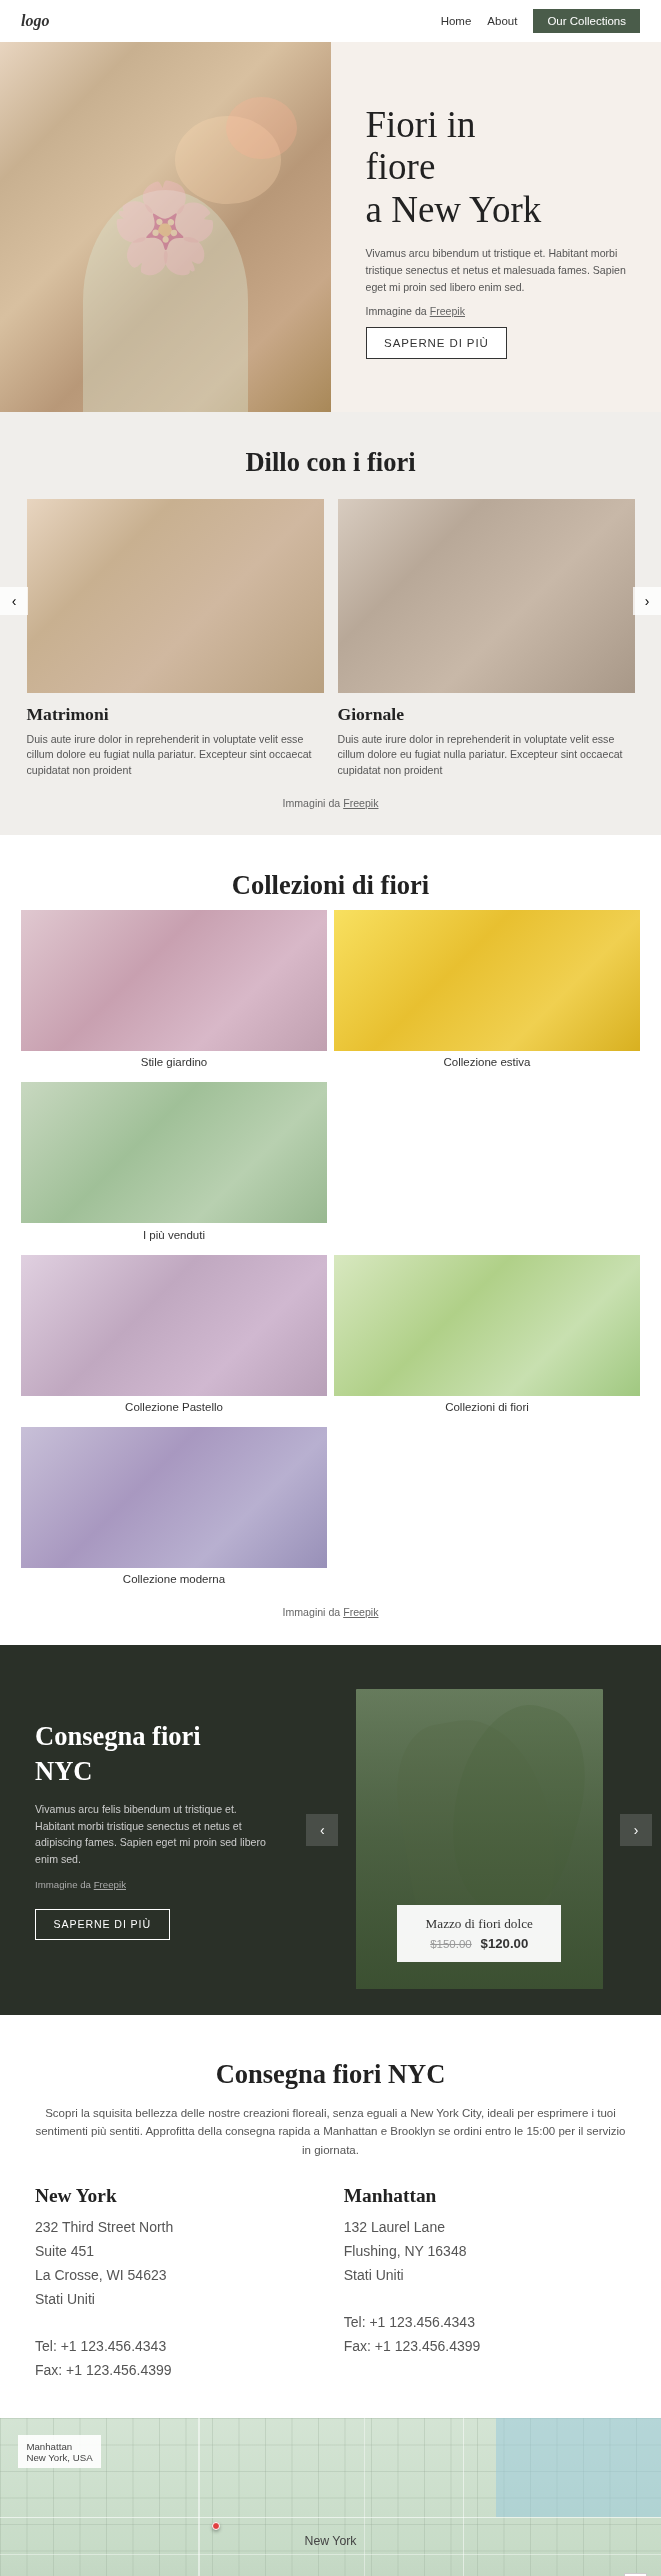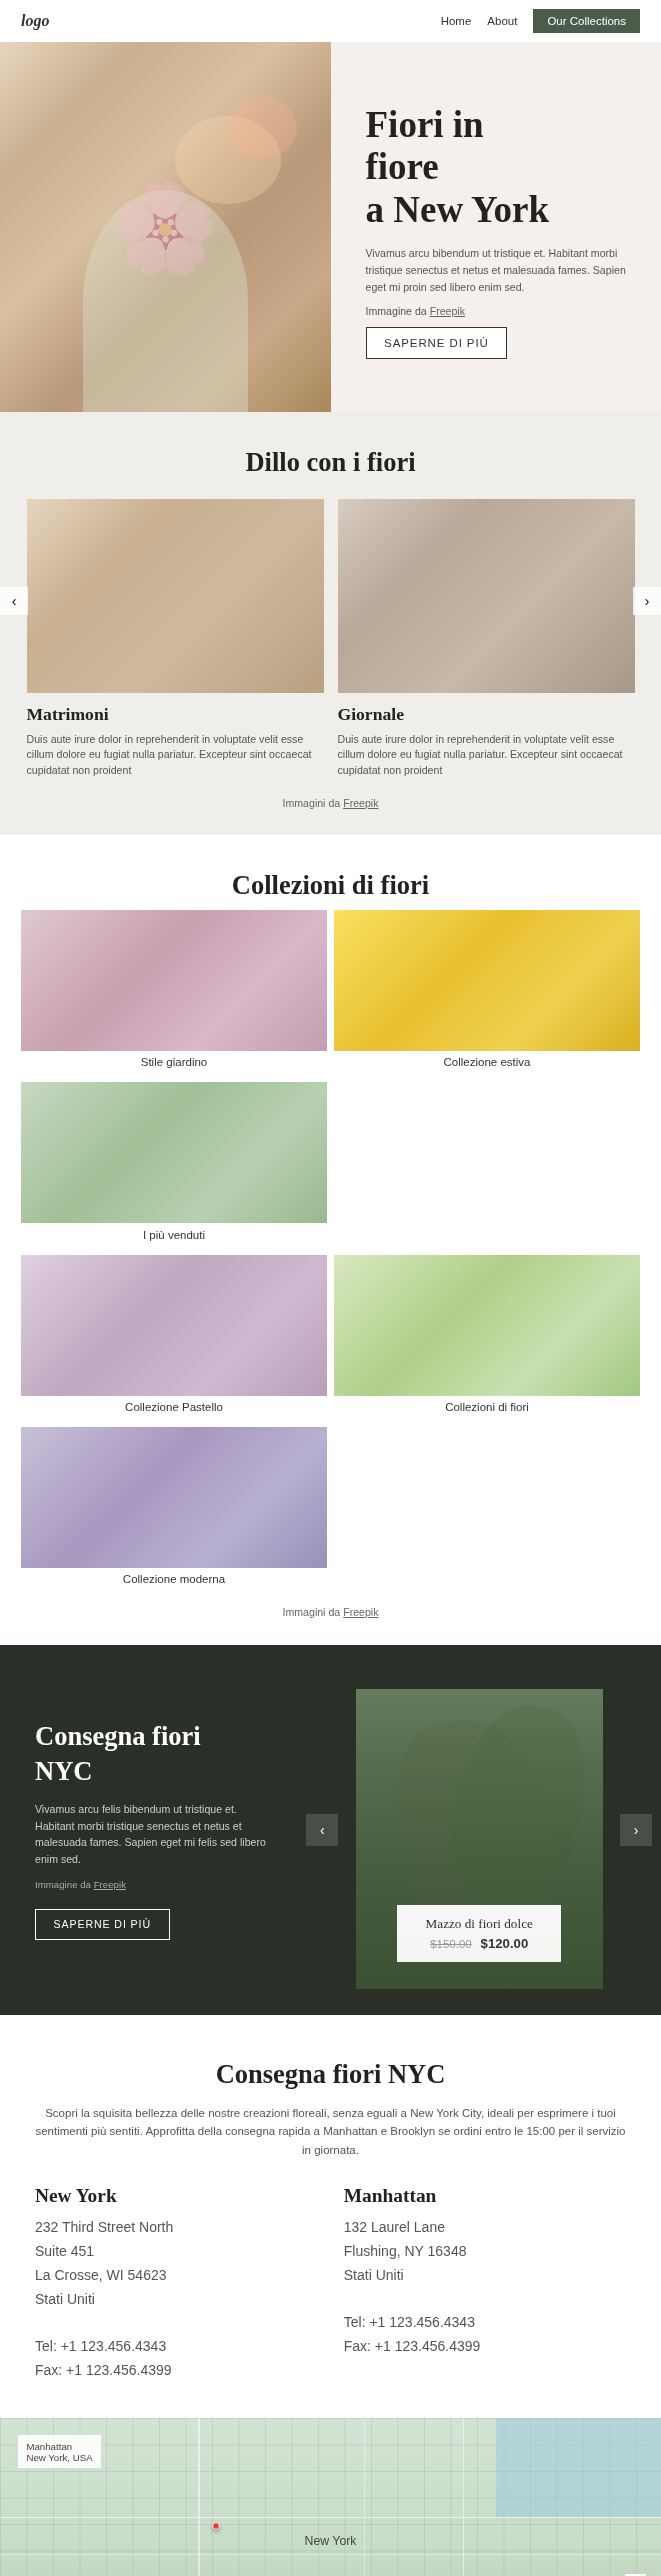--- a/index.html
+++ b/index.html
@@ -32,21 +32,21 @@
       position: relative;
     }
     
     .hero-img-placeholder::after {
       content: '🌸'; font-size: 88px; position: absolute; top: 50%; left: 50%; transform: translate(-50%,-50%); opacity: 0.3;
     }
     .hero-content {
       width: 50%; padding: 35px 26.5px 26.5px 35px;
       display: flex; flex-direction: column; justify-content: center;
     }
-    .hero-content h1 { font-size: 37px; line-height: 1.15; color: #222; margin-bottom: 14px; font-weight: bold; }
+    .hero-content h1 { font-size: 37px; line-height: 1.15; color: #222; margin-bottom: 14px; font-weight: normal; }
     .hero-content p { font-size: 10.6px; color: #555; line-height: 1.6; margin-bottom: 7px; font-family: Arial, sans-serif; }
     .hero-credit { font-size: 9.7px; color: #666; margin-bottom: 14px; font-family: Arial, sans-serif; }
     .hero-credit a { color: #666; }
     .hero-btn {
       display: inline-block; border: 1.8px solid #333; padding: 8.8px 17.6px;
       font-size: 11.5px; text-transform: uppercase; letter-spacing: 0.9px;
       cursor: pointer; background: #fff; color: #333; font-family: Arial, sans-serif;
       width: fit-content;
     }
 
@@ -296,21 +296,21 @@
     <span>Immagini da </span><a href="#">Freepik</a>
   </p>
 </section>
 
 <section class="section-dark">
   <div class="dark-content">
     <h2>
       <span>Consegna fiori</span><br>
       <span>NYC</span>
     </h2>
-    <p>Vivamus arcu felis bibendum ut tristique et. Habitant morbi tristique senectus et netus et malesuada fames. Sapien eget mi felis sed libero enim sed.</p>
+    <p>Vivamus arcu felis bibendum ut tristique et. Habitant morbi tristique senectus et netus et adipiscing fames. Sapien eget mi proin sed libero enim sed.</p>
     <p class="img-credit">
       <span>Immagine da </span><a href="#" style="color:#aaa;">Freepik</a>
     </p>
     <button class="dark-btn">SAPERNE DI PIÙ</button>
   </div>
   <div class="dark-carousel">
     <button class="dark-arrow dark-arrow-left">‹</button>
     <div style="position:relative;">
       <div class="dark-carousel-img">
         <div style="position:absolute;inset:0;background:linear-gradient(180deg,#6a8060 0%,#4a6040 50%,#3a5030 100%);"></div>

